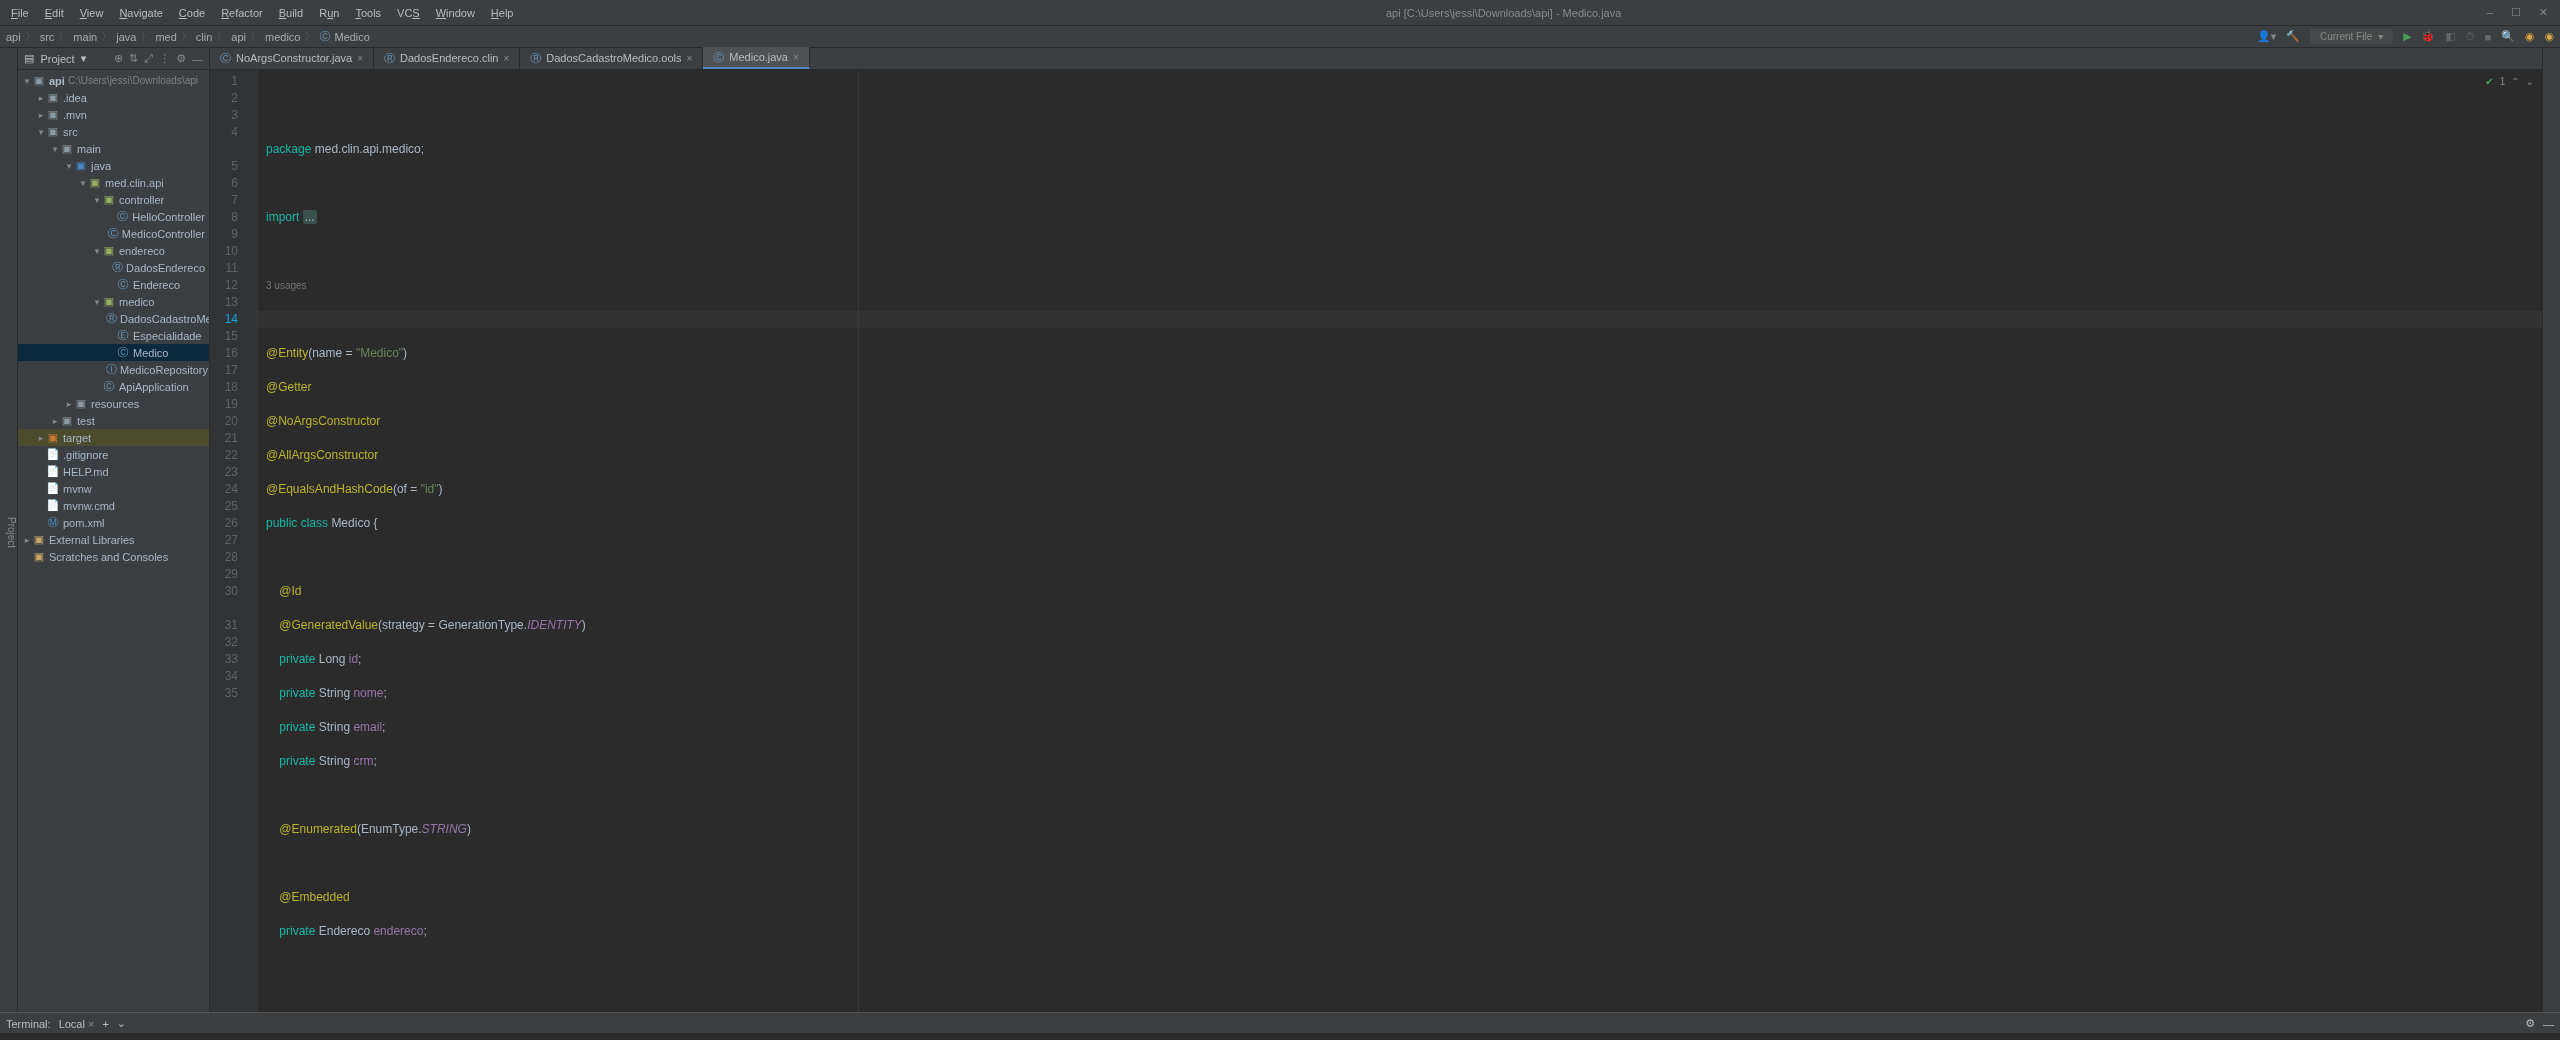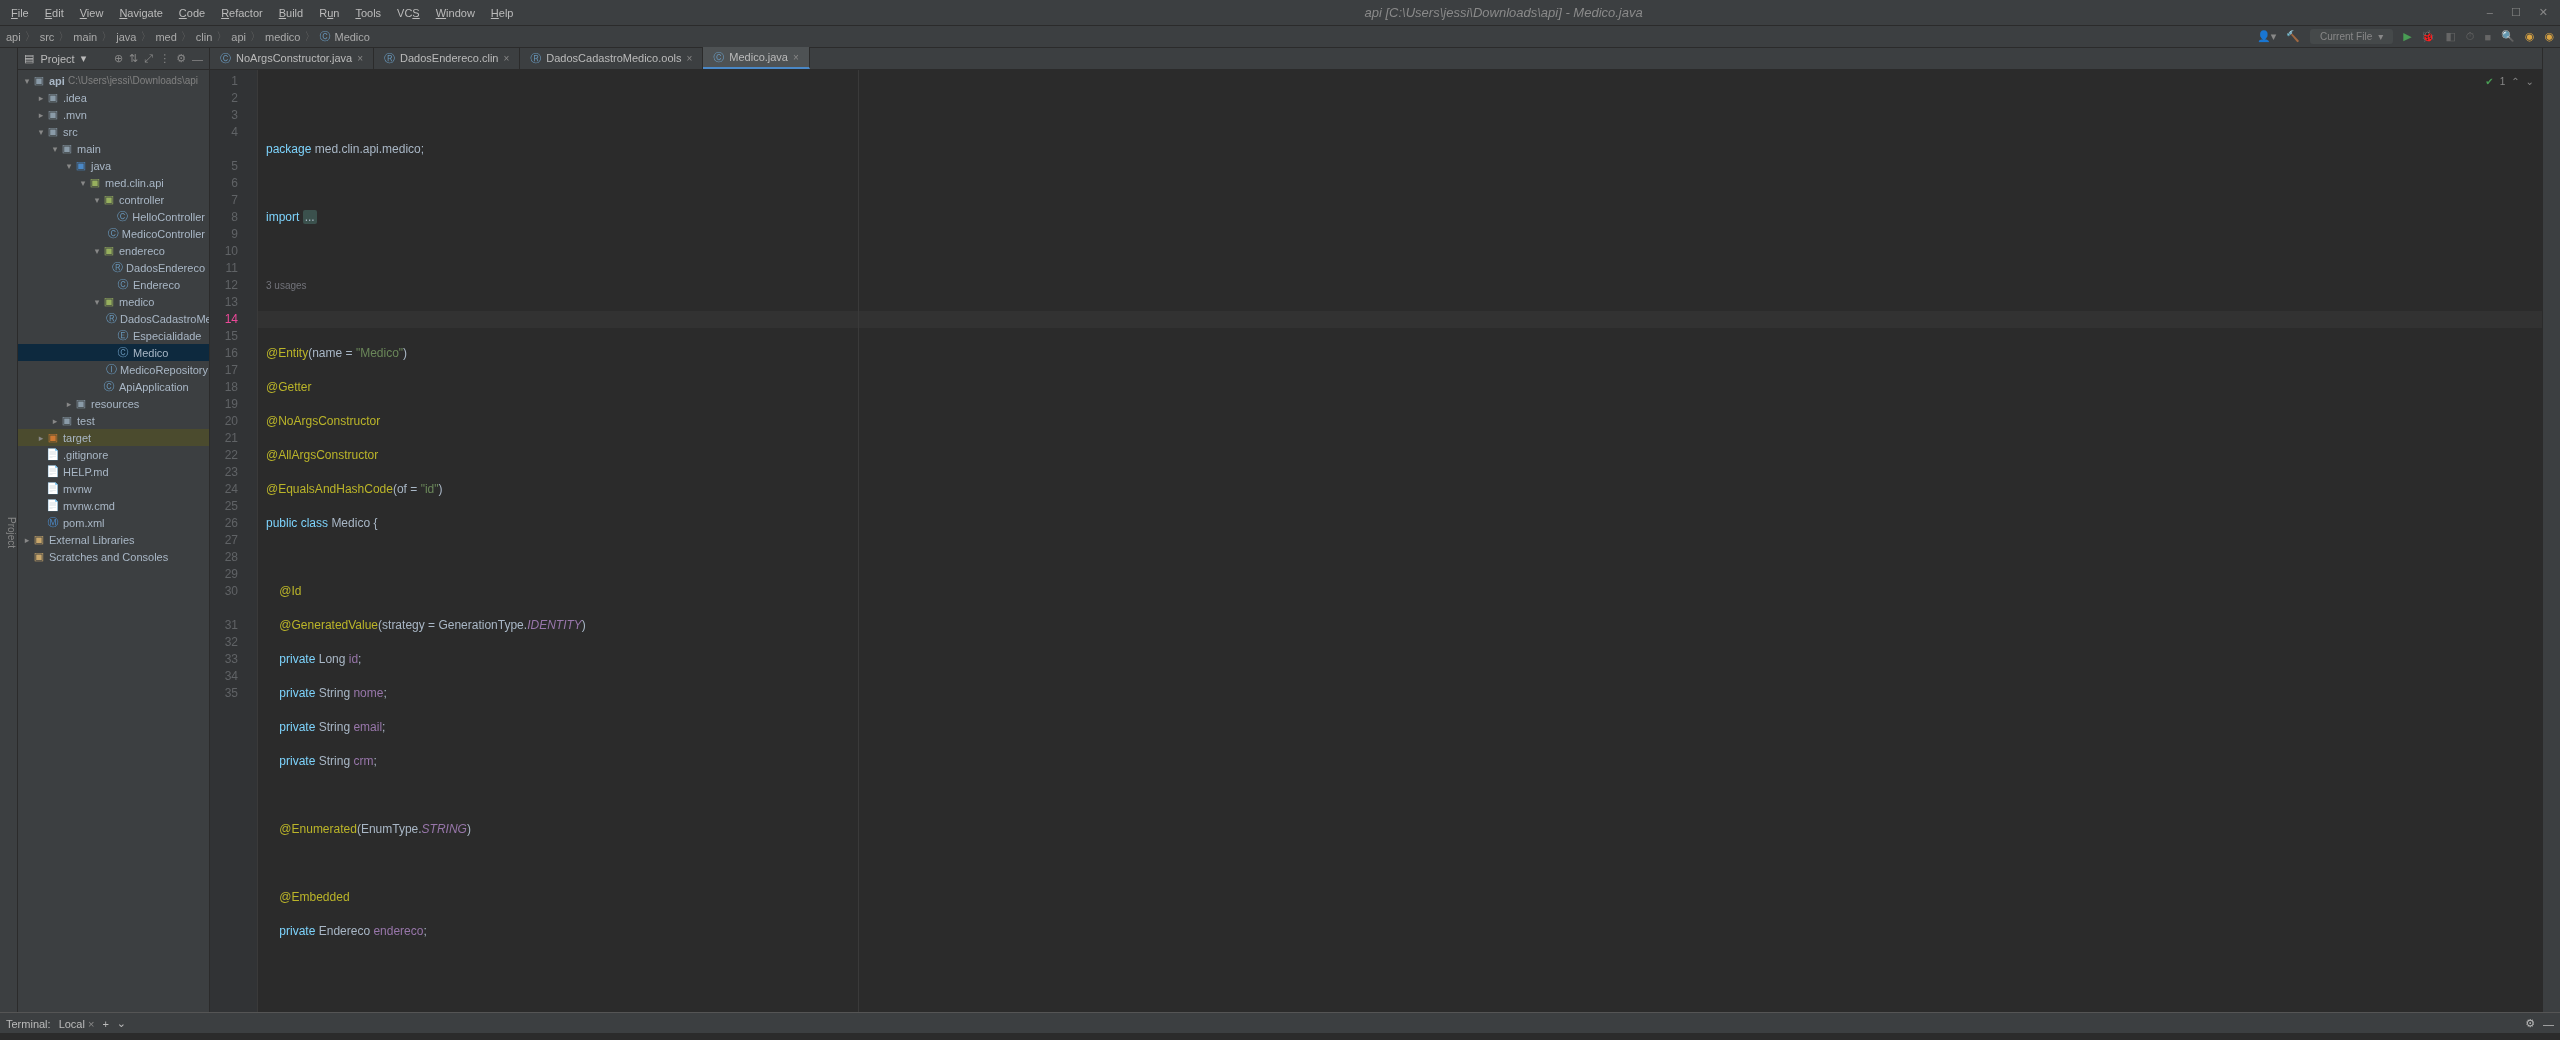--- a/index.html
+++ b/index.html
@@ -1,21 +1,21 @@
 <!DOCTYPE html>
 <html><head>
 <meta charset="utf-8">
 <style>
 * { margin:0; padding:0; box-sizing:border-box; font-family:"Segoe UI",Arial,sans-serif; }
 body { background:#2b2b2b; color:#a9b7c6; font-size:11px; overflow:hidden; width:2560px; height:1040px; }
 .titlebar { height:26px; background:#3c3f41; display:flex; align-items:center; padding:0 4px; border-bottom:1px solid #2b2b2b; }
 .menu { display:flex; gap:2px; }
 .menu span { padding:3px 7px; cursor:pointer; color:#bbb; }
 .menu span u { text-decoration:underline; }
-.titlecenter { flex:1; text-align:center; color:#8a8a8a; font-size:13px;font-style:italic; }
+.titlecenter { flex:1; text-align:center; color:#8a8a8a; font-size:11px; }
 .winbtns { display:flex; gap:18px; padding-right:8px; color:#888; }
 .navbar { height:22px; background:#3c3f41; display:flex; align-items:center; padding:0 6px; border-bottom:1px solid #2b2b2b; justify-content:space-between; }
 .crumbs { display:flex; align-items:center; gap:4px; color:#aaa; }
 .crumbs .sep { color:#666; }
 .navright { display:flex; align-items:center; gap:10px; color:#888; }
 .runcfg { background:#45494a; padding:2px 10px; border-radius:3px; font-size:10px; display:flex; align-items:center; gap:6px; }
 .mainrow { display:flex; height:calc(100% - 26px - 22px - 14px - 14px); }
 .leftgutter { width:18px; background:#3c3f41; border-right:1px solid #2b2b2b; writing-mode:vertical-rl; text-align:center; padding-top:6px; color:#888; font-size:10px; }
 .sidebar { width:192px; background:#3c3f41; border-right:1px solid #2b2b2b; display:flex; flex-direction:column; }
 .sidehead { height:22px; display:flex; align-items:center; padding:0 6px; gap:6px; border-bottom:1px solid #2b2b2b; color:#bbb; }
@@ -31,26 +31,26 @@
 .javaico { color:#6897bb; }
 .pkgico { color:#97b05e; }
 .muted { color:#808080; font-size:10px; }
 .editor { flex:1; display:flex; flex-direction:column; background:#2b2b2b; min-width:0; }
 .tabs { height:22px; background:#3c3f41; display:flex; align-items:flex-end; border-bottom:1px solid #2b2b2b; }
 .tab { height:22px; padding:0 10px; display:flex; align-items:center; gap:5px; border-right:1px solid #2b2b2b; color:#bbb; cursor:pointer; font-size:11px; }
 .tab.active { background:#4e5254; border-bottom:2px solid #4a88c7; }
 .tab .x { color:#888; font-size:10px; }
 .code { flex:1; display:flex; font-family:"JetBrains Mono","Consolas",monospace; font-size:12px; line-height:17px; overflow:hidden; position:relative; }
 .gut { width:36px; background:#313335; text-align:right; padding:3px 8px 3px 0; color:#606366; user-select:none; }
-.gut .cur { color:#ec4899; }
+.gut .cur { color:#0ea5e9; }
 .fold { width:12px; background:#313335; border-right:1px solid #3a3a3a; }
 .src { flex:1; padding:3px 0 3px 8px; white-space:pre; position:relative; }
 .src .line { height:17px; }
 .src .cl { background:#323232; position:absolute; left:0; right:0; height:17px; z-index:0; }
-.kw { color:#7dd3fc; }
+.kw { color:#14b8a6; }
 .str { color:#6a8759; }
 .ann { color:#bbb529; }
 .fld { color:#9876aa; }
 .typ { color:#a9b7c6; }
 .usage { color:#72737a; font-size:10px; }
 .imphl { background:#3b514d; color:#a9b7c6; padding:0 2px; border-radius:2px; }
 .rightgutter { width:18px; background:#3c3f41; border-left:1px solid #2b2b2b; }
 .splith { height:2px; background:#3c3f41; border-top:1px solid #555; cursor:ns-resize; }
 .termwrap { height:132px; display:flex; flex-direction:column; background:#2b2b2b; }
 .termtabbar { height:20px; background:#3c3f41; display:flex; align-items:center; padding:0 6px; gap:8px; color:#bbb; font-size:11px; border-bottom:1px solid #2b2b2b; }

